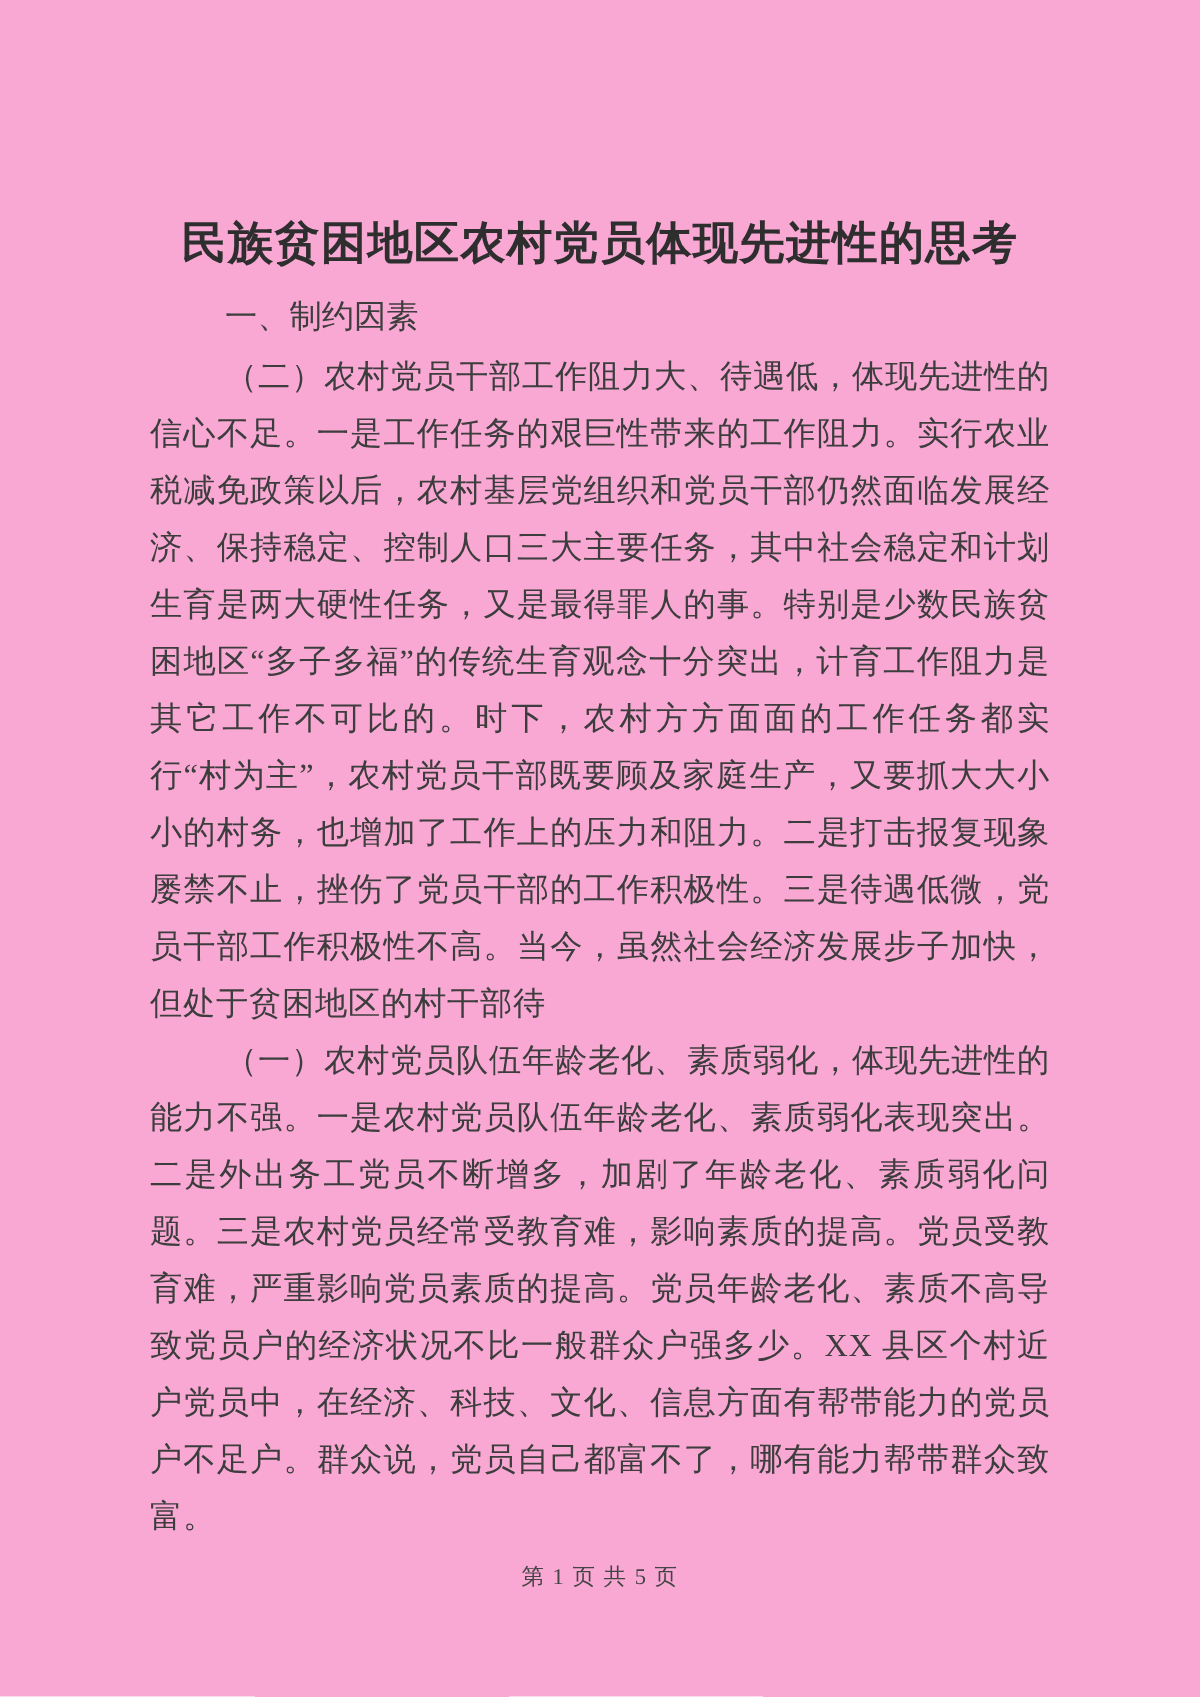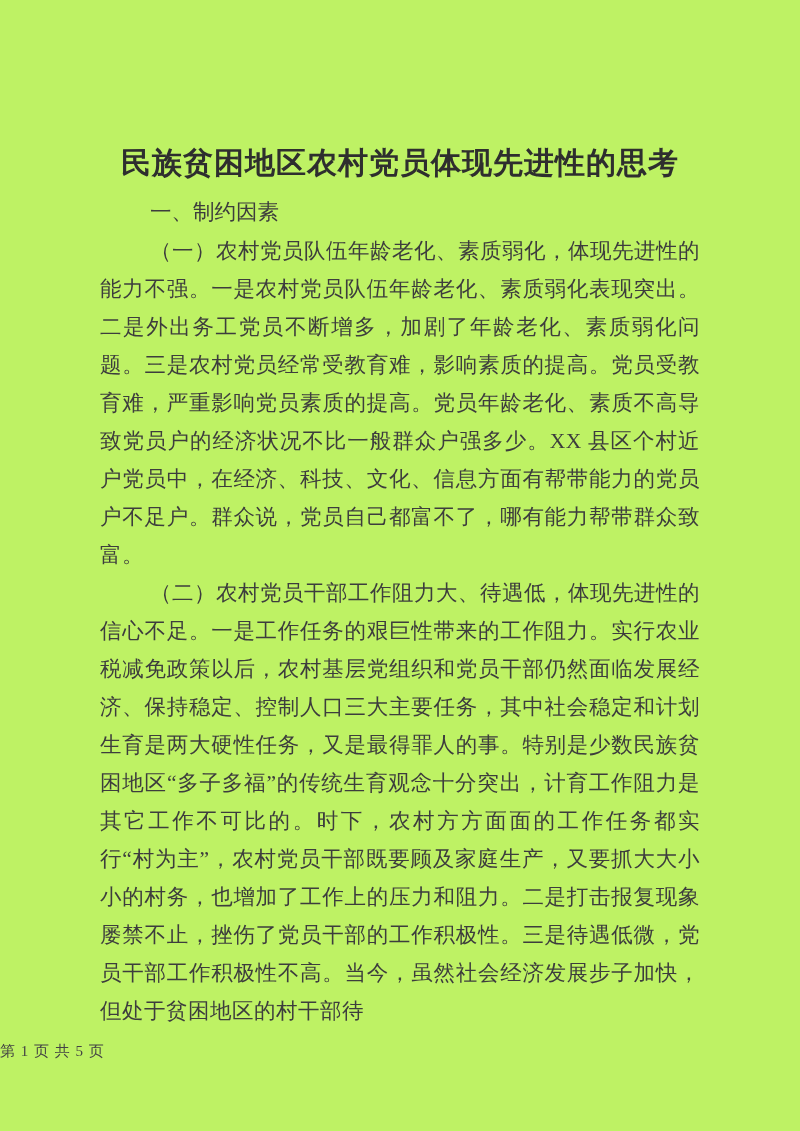--- a/index.html
+++ b/index.html
@@ -5,21 +5,21 @@
   html, body {
     margin: 0;
     padding: 0;
     background: #ffffff;
   }
   .page {
     position: relative;
     width: 800px;
     height: 1131px;
     margin: 0 auto;
-    background: #bef264;
+    background: #f9a8d4;
     font-family: "Liberation Serif", "DejaVu Serif", serif;
     color: #3d3d3d;
     overflow: hidden;
     box-sizing: border-box;
   }
   .content {
     padding: 142px 100px 0 100px;
   }
   .doc-title {
     margin: 0 0 10px 0;
@@ -46,36 +46,36 @@
     text-align: justify;
     text-indent: 50px;
     letter-spacing: 0.5px;
     color: #3d3d3d;
   }
   .page-footer {
     position: absolute;
     left: 0;
     bottom: 70px;
     width: 100%;
-    text-align: left;
+    text-align: center;
     font-size: 15px;
     letter-spacing: 1px;
     color: #444444;
   }
 </style>
 </head>
 <body>
 
 <div class="page">
   <div class="content">
     <h1 class="doc-title">民族贫困地区农村党员体现先进性的思考</h1>
 
     <p class="section-heading">一、制约因素</p>
 
+    <p class="para">（二）农村党员干部工作阻力大、待遇低，体现先进性的信心不足。一是工作任务的艰巨性带来的工作阻力。实行农业税减免政策以后，农村基层党组织和党员干部仍然面临发展经济、保持稳定、控制人口三大主要任务，其中社会稳定和计划生育是两大硬性任务，又是最得罪人的事。特别是少数民族贫困地区“多子多福”的传统生育观念十分突出，计育工作阻力是其它工作不可比的。时下，农村方方面面的工作任务都实行“村为主”，农村党员干部既要顾及家庭生产，又要抓大大小小的村务，也增加了工作上的压力和阻力。二是打击报复现象屡禁不止，挫伤了党员干部的工作积极性。三是待遇低微，党员干部工作积极性不高。当今，虽然社会经济发展步子加快，但处于贫困地区的村干部待</p>
+
     <p class="para">（一）农村党员队伍年龄老化、素质弱化，体现先进性的能力不强。一是农村党员队伍年龄老化、素质弱化表现突出。二是外出务工党员不断增多，加剧了年龄老化、素质弱化问题。三是农村党员经常受教育难，影响素质的提高。党员受教育难，严重影响党员素质的提高。党员年龄老化、素质不高导致党员户的经济状况不比一般群众户强多少。XX 县区个村近户党员中，在经济、科技、文化、信息方面有帮带能力的党员户不足户。群众说，党员自己都富不了，哪有能力帮带群众致富。</p>
-
-    <p class="para">（二）农村党员干部工作阻力大、待遇低，体现先进性的信心不足。一是工作任务的艰巨性带来的工作阻力。实行农业税减免政策以后，农村基层党组织和党员干部仍然面临发展经济、保持稳定、控制人口三大主要任务，其中社会稳定和计划生育是两大硬性任务，又是最得罪人的事。特别是少数民族贫困地区“多子多福”的传统生育观念十分突出，计育工作阻力是其它工作不可比的。时下，农村方方面面的工作任务都实行“村为主”，农村党员干部既要顾及家庭生产，又要抓大大小小的村务，也增加了工作上的压力和阻力。二是打击报复现象屡禁不止，挫伤了党员干部的工作积极性。三是待遇低微，党员干部工作积极性不高。当今，虽然社会经济发展步子加快，但处于贫困地区的村干部待</p>
   </div>
 
   <div class="page-footer">
     <span>第 1 页 共 5 页</span>
   </div>
 </div>
 
 </body></html>

